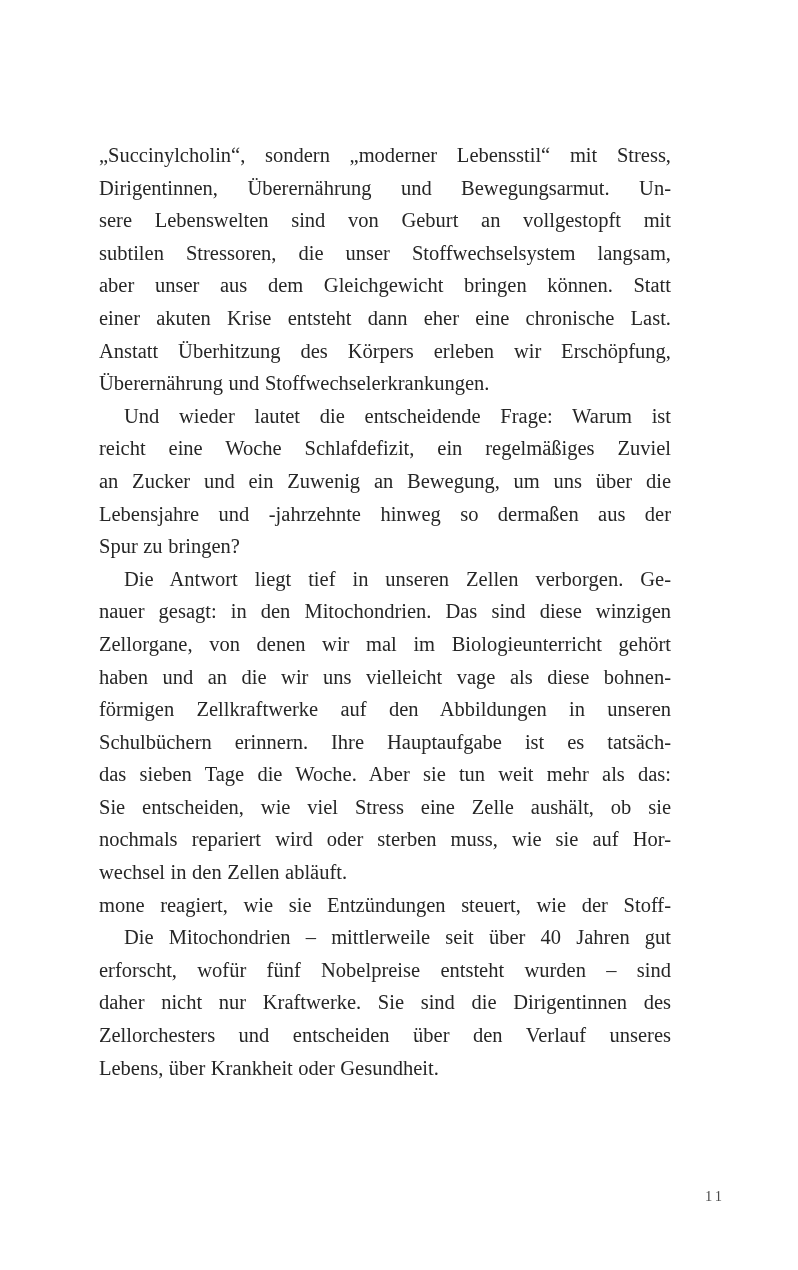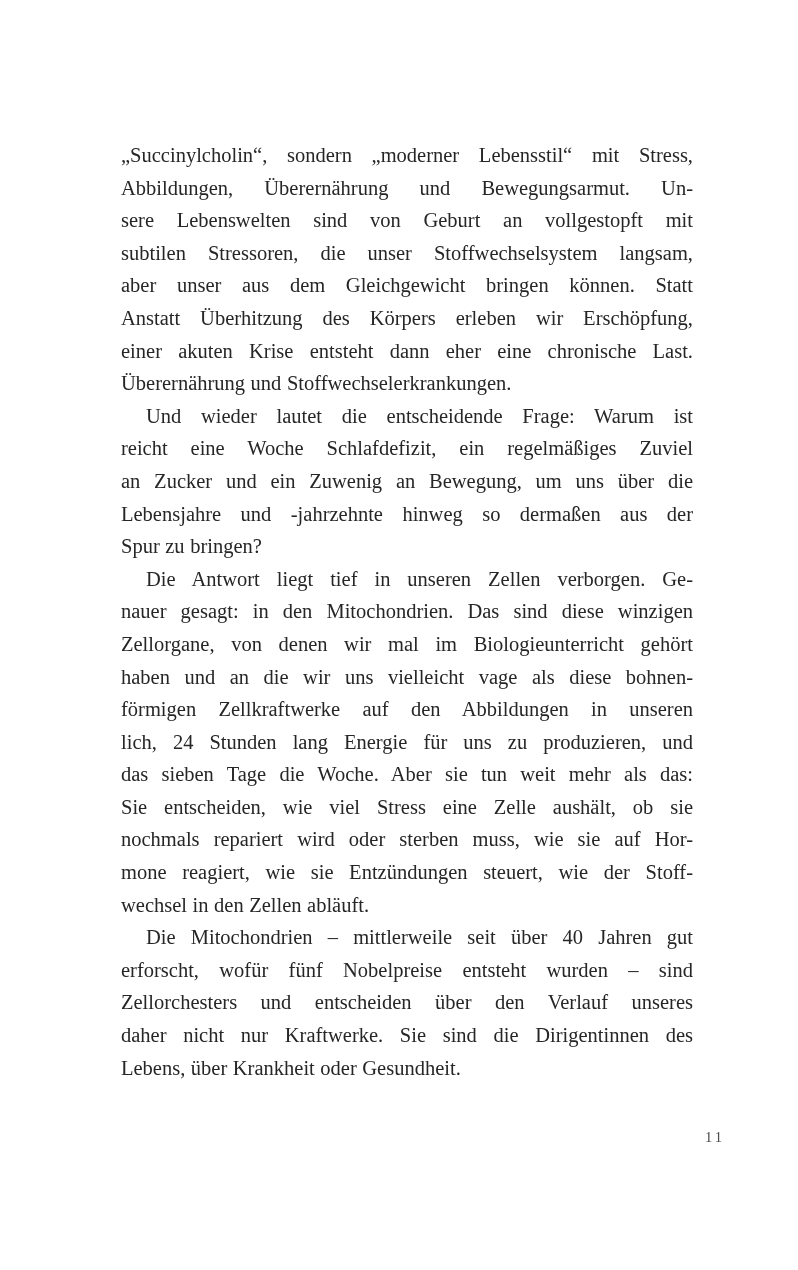--- a/index.html
+++ b/index.html
@@ -10,21 +10,21 @@
   .page {
     position: relative;
     width: 798px;
     height: 1270px;
     background: #ffffff;
     overflow: hidden;
     font-family: "Liberation Serif", serif;
   }
   .text-block {
     position: absolute;
-    left: 121px;
+    left: 99px;
     top: 139px;
     width: 572px;
     color: #262626;
     font-size: 20.5px;
     line-height: 32.6px;
   }
   .paragraph {
     margin: 0;
     padding: 0;
   }
@@ -36,65 +36,65 @@
     word-spacing: 0.02em;
   }
   .text-line.last-line {
     text-align-last: left;
   }
   .text-line.indented {
     padding-left: 25px;
   }
   .page-number {
     position: absolute;
-    top: 1128px;
+    top: 1187px;
     right: 73px;
     color: #4a4a4a;
     font-size: 14.5px;
     letter-spacing: 3px;
     line-height: 18px;
   }
 </style>
 </head>
 <body>
 
 <div class="page">
   <div class="text-block">
       <div class="paragraph">
         <div class="text-line">„Succinylcholin“, sondern „moderner Lebensstil“ mit Stress,</div>
-        <div class="text-line">Abbildungen, Überernährung und Bewegungsarmut. Un-</div>
+        <div class="text-line">Dirigentinnen, Überernährung und Bewegungsarmut. Un-</div>
         <div class="text-line">sere Lebenswelten sind von Geburt an vollgestopft mit</div>
         <div class="text-line">subtilen Stressoren, die unser Stoffwechselsystem langsam,</div>
         <div class="text-line">aber unser aus dem Gleichgewicht bringen können. Statt</div>
+        <div class="text-line">einer akuten Krise entsteht dann eher eine chronische Last.</div>
         <div class="text-line">Anstatt Überhitzung des Körpers erleben wir Erschöpfung,</div>
-        <div class="text-line">einer akuten Krise entsteht dann eher eine chronische Last.</div>
         <div class="text-line last-line">Überernährung und Stoffwechselerkrankungen.</div>
       </div>
       <div class="paragraph">
         <div class="text-line indented">Und wieder lautet die entscheidende Frage: Warum ist</div>
         <div class="text-line">reicht eine Woche Schlafdefizit, ein regelmäßiges Zuviel</div>
         <div class="text-line">an Zucker und ein Zuwenig an Bewegung, um uns über die</div>
         <div class="text-line">Lebensjahre und -jahrzehnte hinweg so dermaßen aus der</div>
         <div class="text-line last-line">Spur zu bringen?</div>
       </div>
       <div class="paragraph">
         <div class="text-line indented">Die Antwort liegt tief in unseren Zellen verborgen. Ge-</div>
         <div class="text-line">nauer gesagt: in den Mitochondrien. Das sind diese winzigen</div>
         <div class="text-line">Zellorgane, von denen wir mal im Biologieunterricht gehört</div>
         <div class="text-line">haben und an die wir uns vielleicht vage als diese bohnen-</div>
         <div class="text-line">förmigen Zellkraftwerke auf den Abbildungen in unseren</div>
-        <div class="text-line">lich, 24 Stunden lang Energie für uns zu produzieren, und</div>
+        <div class="text-line">Schulbüchern erinnern. Ihre Hauptaufgabe ist es tatsäch-</div>
         <div class="text-line">das sieben Tage die Woche. Aber sie tun weit mehr als das:</div>
         <div class="text-line">Sie entscheiden, wie viel Stress eine Zelle aushält, ob sie</div>
         <div class="text-line">nochmals repariert wird oder sterben muss, wie sie auf Hor-</div>
+        <div class="text-line last-line">wechsel in den Zellen abläuft.</div>
         <div class="text-line">mone reagiert, wie sie Entzündungen steuert, wie der Stoff-</div>
-        <div class="text-line last-line">wechsel in den Zellen abläuft.</div>
       </div>
       <div class="paragraph">
         <div class="text-line indented">Die Mitochondrien – mittlerweile seit über 40 Jahren gut</div>
         <div class="text-line">erforscht, wofür fünf Nobelpreise entsteht wurden – sind</div>
+        <div class="text-line">daher nicht nur Kraftwerke. Sie sind die Dirigentinnen des</div>
         <div class="text-line">Zellorchesters und entscheiden über den Verlauf unseres</div>
-        <div class="text-line">daher nicht nur Kraftwerke. Sie sind die Dirigentinnen des</div>
         <div class="text-line last-line">Lebens, über Krankheit oder Gesundheit.</div>
       </div>
     </div>
   <div class="page-number">11</div>
 </div>
 
 </body></html>

